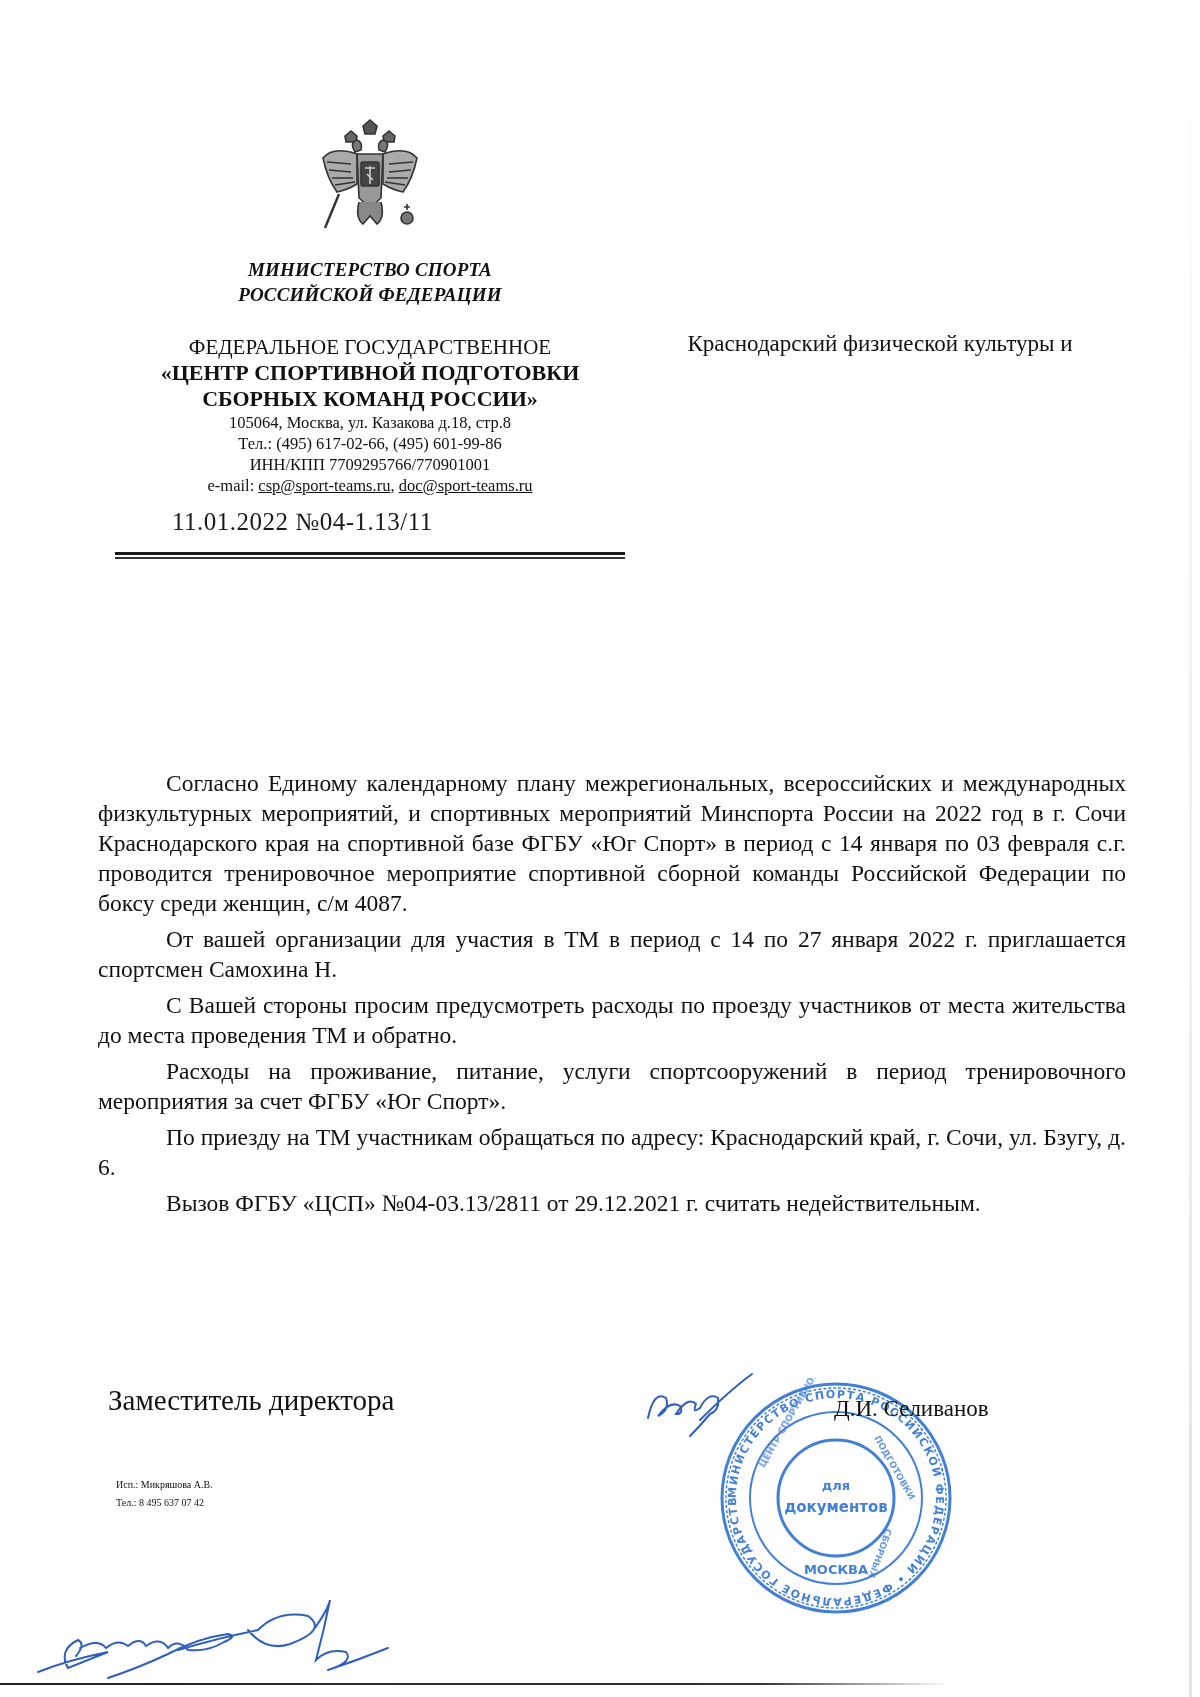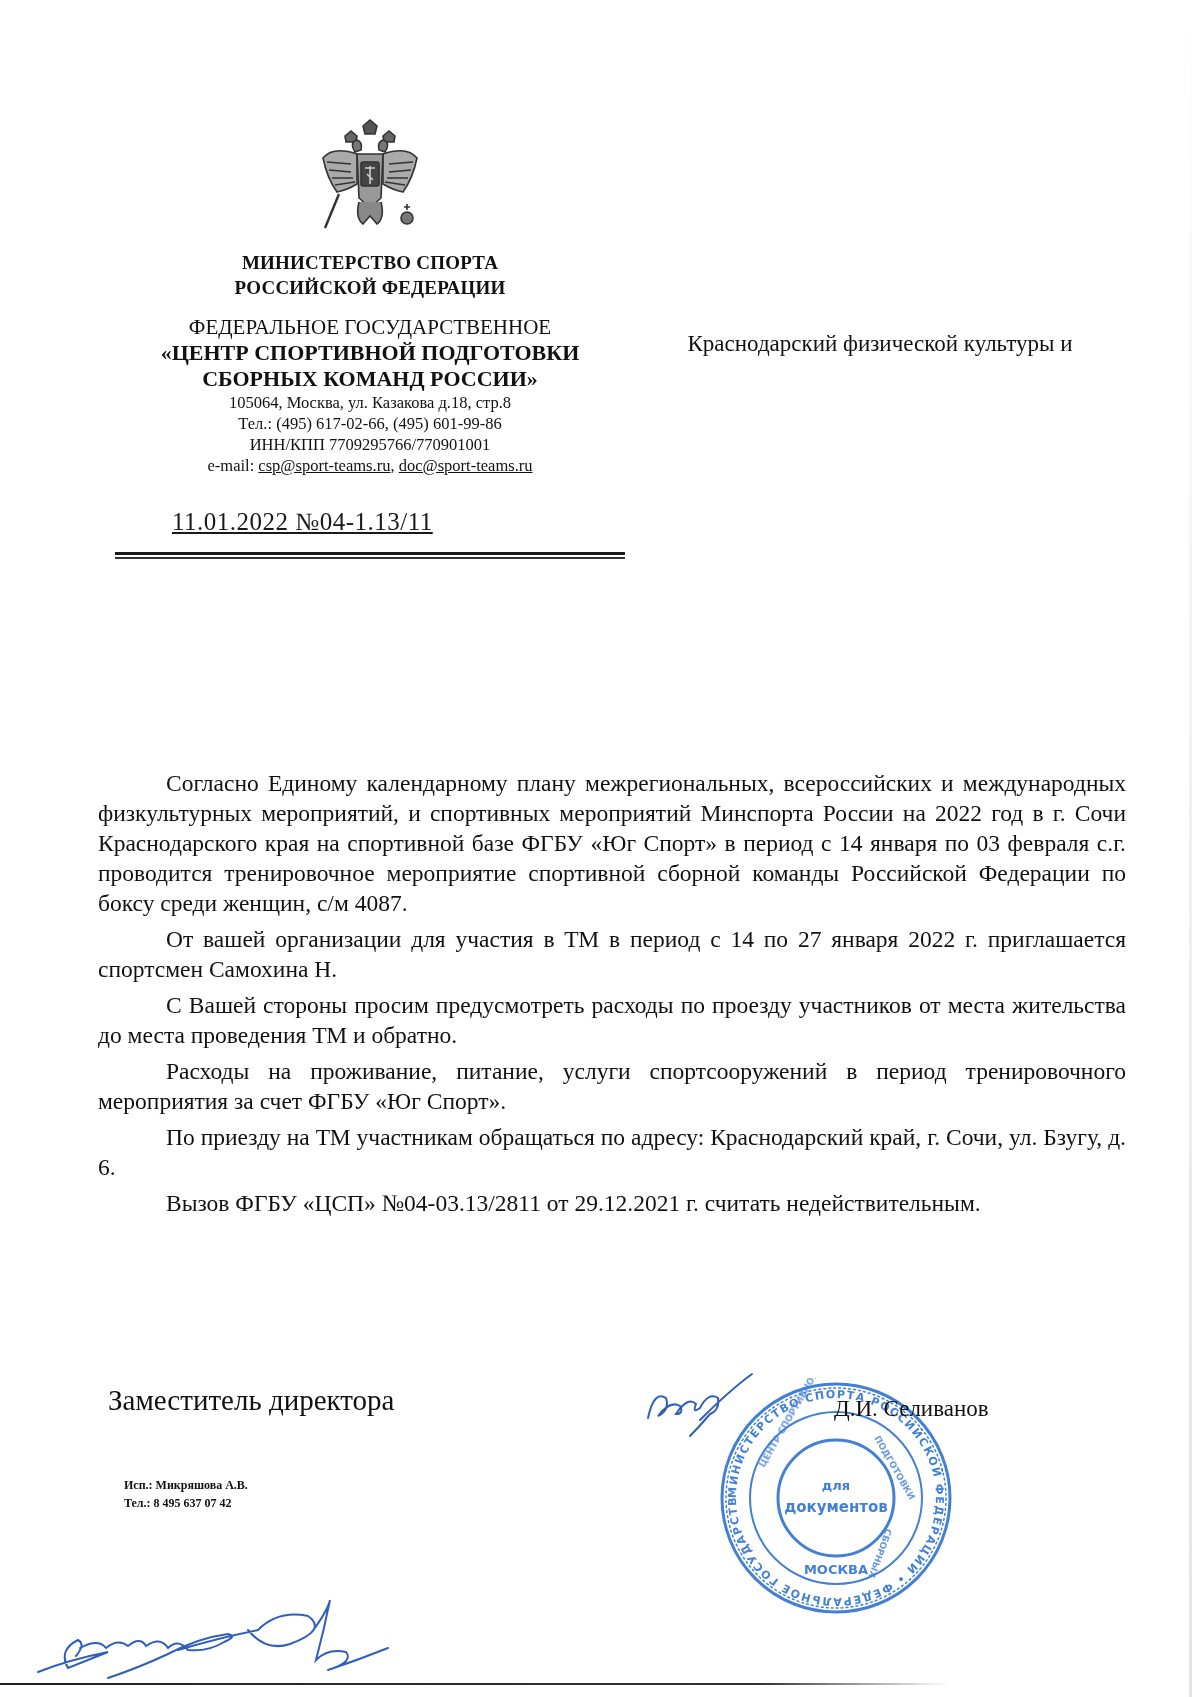--- a/index.html
+++ b/index.html
@@ -6,44 +6,44 @@
   html, body { width: 1200px; height: 1697px; background: #ffffff; overflow: hidden; }
   body { position: relative; font-family: "Liberation Serif", "DejaVu Serif", serif; color: #111; }
 
   .page { position: absolute; left: 0; top: 0; width: 1200px; height: 1697px; background: #fff; }
   .scan-edge { position: absolute; right: 8px; top: 0; width: 3px; height: 1697px;
                background: linear-gradient(to bottom, #fff 0%, #f2f2f2 40%, #e4e4e4 100%); }
 
   
   .letterhead { position: absolute; left: 110px; top: 118px; width: 520px; text-align: center; }
   .emblem { display: block; margin: 0 auto; width: 110px; height: 120px; }
-  .ministry { margin-top: 12px; font-weight: bold; font-size: 19px; line-height: 25px; letter-spacing: 0.2px; }
-  .org { margin-top: 14px; font-size: 21px; line-height: 26px; }
+  .ministry { margin-top: 19px; font-weight: bold; font-size: 19px; line-height: 25px; letter-spacing: 0.2px; font-style: italic; }
+  .org { margin-top: 27px; font-size: 21px; line-height: 26px; }
   .org .bold { font-weight: bold; font-size: 22px; }
   .contacts { font-size: 16.5px; line-height: 21px; }
   .email-line { position: relative; }
   .email-line .email { text-decoration: underline; }
   .regnum { position: absolute; left: 172px; top: 508px; font-size: 25px; letter-spacing: 0.5px;
-            text-decoration: underline; color: #1a1a1a; }
+            color: #1a1a1a; }
   .rule-1 { position: absolute; left: 115px; top: 552px; width: 510px; height: 3px; background: #1a1a1a; }
   .rule-2 { position: absolute; left: 115px; top: 557px; width: 510px; height: 1.5px; background: #333; }
 
   
   .recipient { position: absolute; left: 640px; top: 328px; width: 480px; text-align: center;
                font-size: 23px; line-height: 31px; }
 
   
   .body-text { position: absolute; left: 98px; top: 768px; width: 1028px;
                font-size: 23.5px; line-height: 30px; text-align: justify; }
   .body-text p { text-indent: 68px; margin-bottom: 6px; }
 
   
   .sig-title { position: absolute; left: 108px; top: 1384px; font-size: 29px; }
   .sig-name { position: absolute; left: 834px; top: 1396px; font-size: 23px; }
-  .executor { position: absolute; left: 124px; top: 1476px; font-size: 12px; line-height: 18px; font-weight: bold; }
+  .executor { position: absolute; left: 116px; top: 1476px; font-size: 10px; line-height: 18px; }
 
   .signature { position: absolute; }
   .stamp { position: absolute; left: 716px; top: 1378px; width: 240px; height: 240px; opacity: 0.88; }
   .stamp-text { font-family: "DejaVu Sans", sans-serif; font-weight: bold; fill: #2a6fd0; }
 
   .bottom-rule { position: absolute; left: 0; top: 1683px; width: 950px; height: 2px;
                  background: linear-gradient(to right, #222 0%, #333 80%, rgba(60,60,60,0) 100%); }
 </style>
 </head>
 <body>

